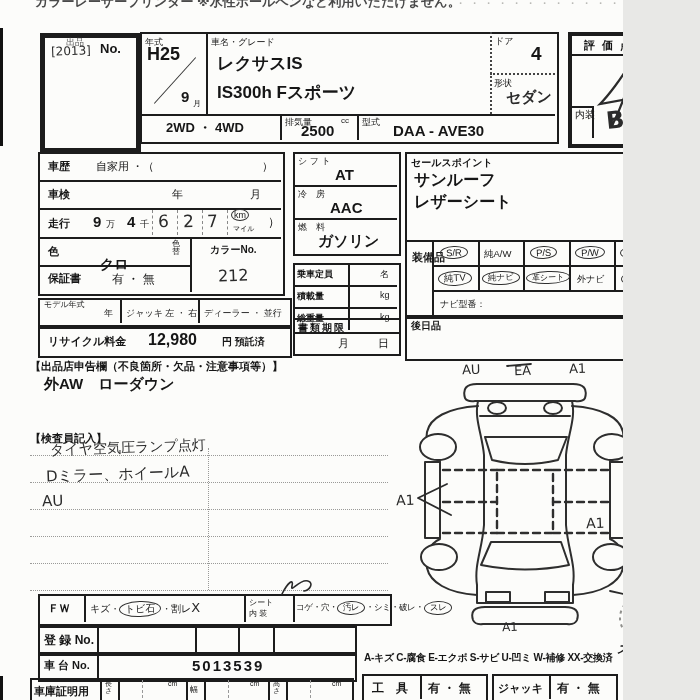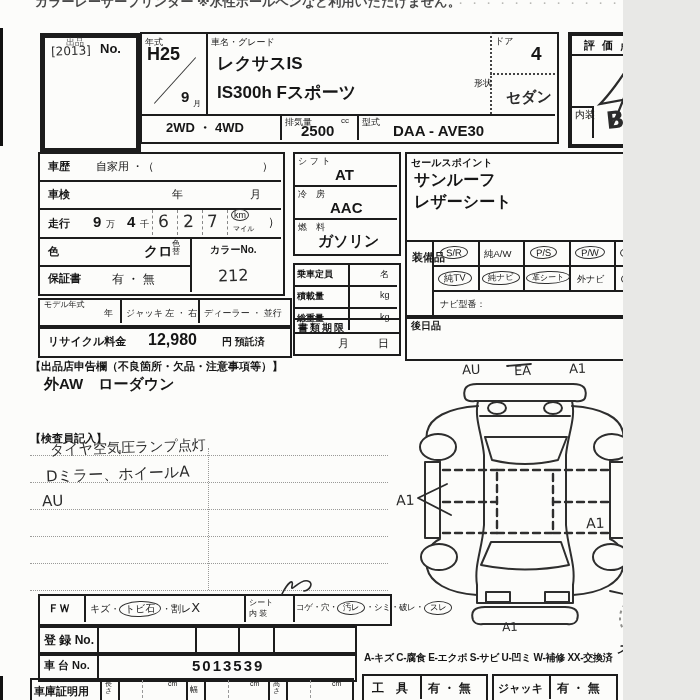--- a/index.html
+++ b/index.html
@@ -51,21 +51,21 @@
   <div class="abs" style="left:144px;top:80px;width:62px;border-top:1.5px solid #333;transform:rotate(-48deg);"></div>
   <div class="abs pv" style="left:181px;top:88px;font-size:15px;">9</div>
   <div class="abs lbl" style="left:193px;top:98px;font-size:8px;">月</div>
 
   <div class="abs lbl" style="left:211px;top:36px;">車名・グレード</div>
   <div class="abs pv" style="left:217px;top:52px;font-size:17px;">レクサスIS</div>
   <div class="abs pv" style="left:217px;top:81px;font-size:17px;">IS300h Fスポーツ</div>
 
   <div class="abs lbl" style="left:495px;top:35px;">ドア</div>
   <div class="abs pv" style="left:531px;top:43px;font-size:19px;">4</div>
-  <div class="abs lbl" style="left:474px;top:77px;">形状</div>
+  <div class="abs lbl" style="left:494px;top:77px;">形状</div>
   <div class="abs hand" style="left:506px;top:88px;font-size:15px;font-weight:bold;">セダン</div>
 
   <div class="abs pv" style="left:166px;top:119px;font-size:13px;">2WD ・ 4WD</div>
   <div class="abs lbl" style="left:285px;top:116px;">排気量</div>
   <div class="abs lbl" style="left:341px;top:116px;font-size:8px;">cc</div>
   <div class="abs pv" style="left:301px;top:122px;font-size:15px;">2500</div>
   <div class="abs lbl" style="left:362px;top:116px;">型式</div>
   <div class="abs pv" style="left:393px;top:122px;font-size:15px;">DAA - AVE30</div>
 
   <div class="box thick" style="left:568px;top:32px;width:92px;height:108px;"></div>
@@ -106,21 +106,21 @@
   <div class="abs" style="left:202px;top:210px;height:25px;border-left:1px dashed #888;"></div>
   <div class="abs" style="left:227px;top:210px;height:25px;border-left:1px dashed #888;"></div>
   <div class="abs hand" style="left:158px;top:211px;font-size:17px;">6</div>
   <div class="abs hand" style="left:183px;top:211px;font-size:17px;">2</div>
   <div class="abs hand" style="left:207px;top:211px;font-size:17px;">7</div>
   <span class="abs circ-w" style="left:231px;top:209px;font-size:9px;">km</span>
   <div class="abs" style="left:233px;top:224px;font-size:7px;">マイル</div>
   <div class="abs" style="left:268px;top:214px;font-size:12px;">）</div>
 
   <div class="abs pv" style="left:48px;top:244px;font-size:11px;">色</div>
-  <div class="abs pv" style="left:100px;top:243px;font-size:14px;margin-left:44px;">クロ</div>
+  <div class="abs pv" style="left:100px;top:256px;font-size:14px;">クロ</div>
   <div class="abs stack" style="left:172px;top:240px;width:10px;font-size:8px;">色替</div>
   <div class="abs pv" style="left:210px;top:243px;font-size:10px;text-align:center;">カラーNo.</div>
   <div class="abs hand" style="left:218px;top:266px;font-size:16px;">212</div>
 
   <div class="abs pv" style="left:48px;top:271px;font-size:11px;">保証書</div>
   <div class="abs" style="left:112px;top:271px;font-size:12px;">有 ・ 無</div>
 
   <div class="box" style="left:293px;top:152px;width:104px;height:100px;border-width:2.5px;"></div>
   <div class="hline" style="left:293px;top:185px;width:104px;"></div>
   <div class="hline" style="left:293px;top:218px;width:104px;"></div>

